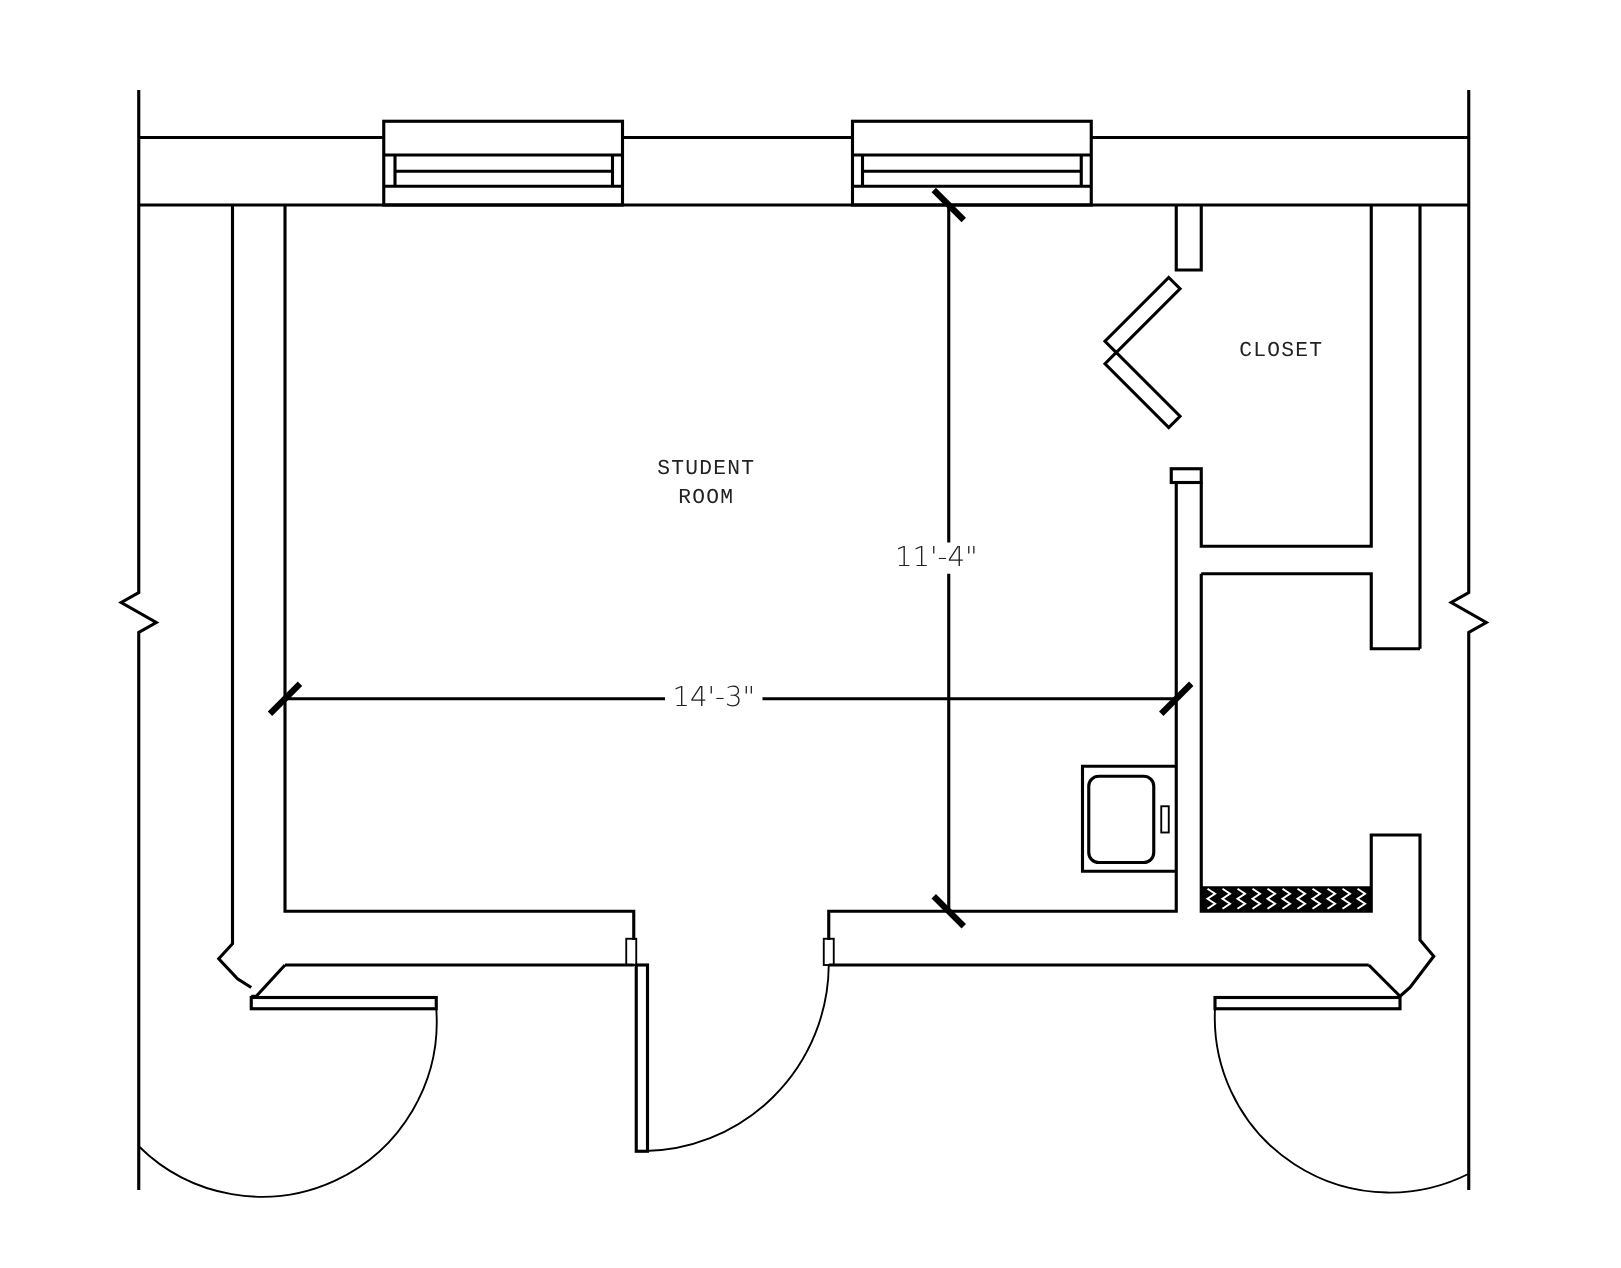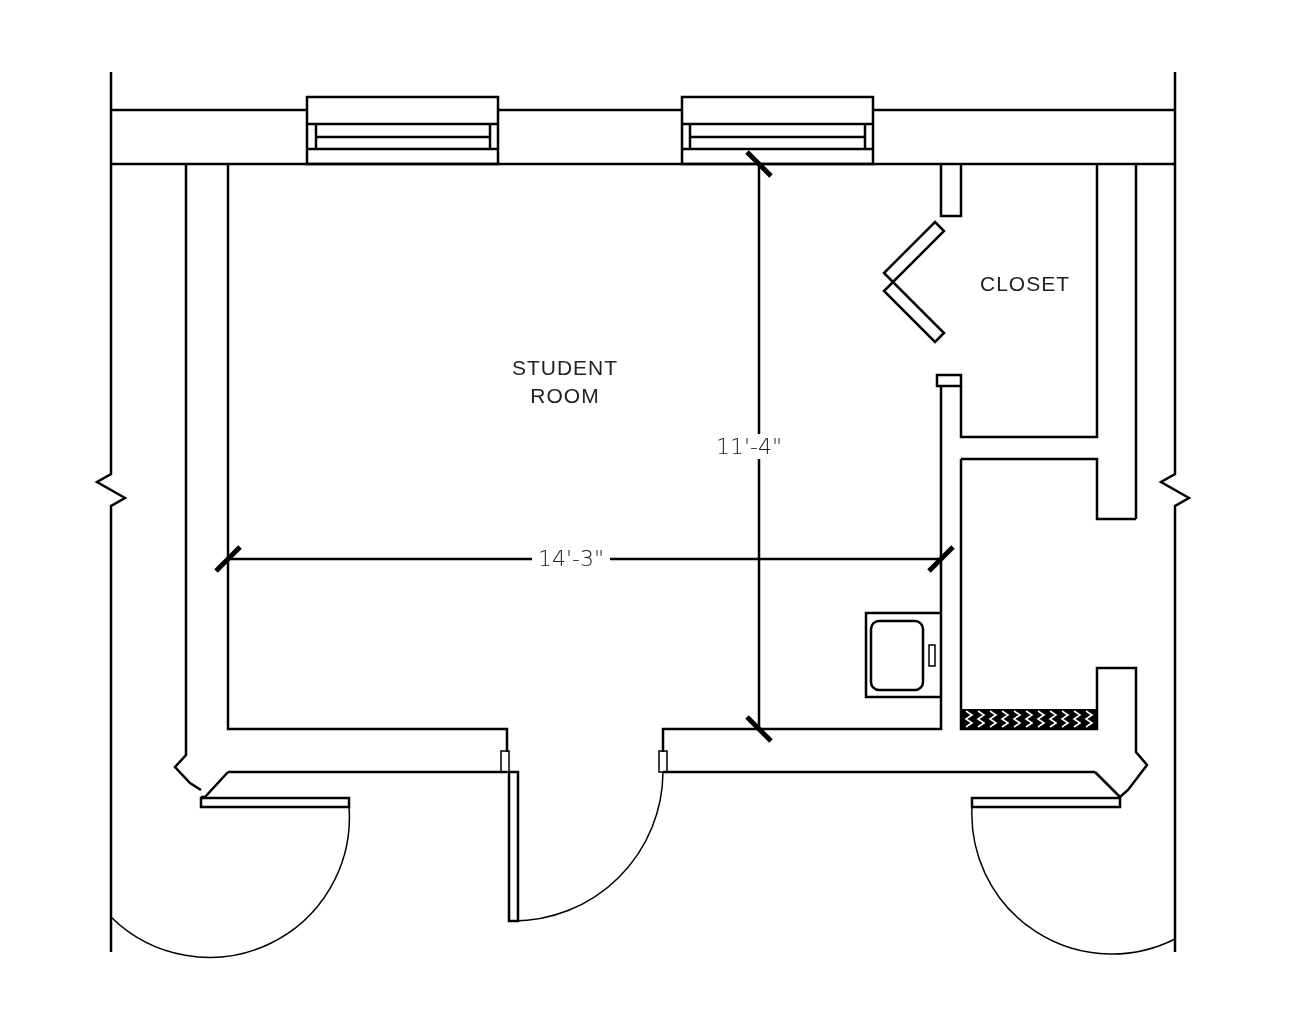--- a/index.html
+++ b/index.html
@@ -1,21 +1,21 @@
 <!DOCTYPE html>
 <html><head>
 <meta charset="utf-8">
 <style>
   html,body{margin:0;padding:0;background:#fff;}
   body{width:1297px;height:1014px;overflow:hidden;position:relative;}
   svg{position:absolute;left:0;top:0;}
   .ln{stroke:#000;stroke-width:2.5;fill:none;}
   .th{stroke:#000;stroke-width:1.5;fill:none;}
   .tick{stroke:#000;stroke-width:5;fill:none;}
-  .lbl{position:absolute;font-family:Liberation Sans, sans-serif;font-weight:200;color:#222;font-size:21px;letter-spacing:1px;text-align:center;background:transparent;}
+  .lbl{position:absolute;font-family:Liberation Mono, monospace;font-weight:200;color:#222;font-size:17px;letter-spacing:1px;text-align:center;background:transparent;}
   .dim{position:absolute;font-family:"DejaVu Sans",sans-serif;font-weight:200;color:#222;font-size:22px;background:#fff;padding:0 6px;}
 </style>
 </head>
 <body>
 
 <svg width="1297" height="1014" viewBox="0 0 1297 1014">
 
   <g>
     <polyline class="ln" points="111,72 111,474 97,482 125,498 111,506 111,952"></polyline>
   </g>
@@ -117,20 +117,20 @@
     <line class="tick" x1="216" y1="571" x2="240" y2="547"></line>
     <line class="tick" x1="929" y1="571" x2="953" y2="547"></line>
   </g>
   <g>
     <line class="ln" x1="759" y1="164" x2="759" y2="729"></line>
     <line class="tick" x1="747" y1="152" x2="771" y2="176"></line>
     <line class="tick" x1="747" y1="717" x2="771" y2="741"></line>
   </g>
 </svg>
 
-<div class="lbl" style="left:490px;top:356px;width:150px;">
+<div class="lbl" style="left:490px;top:366px;width:150px;">
   <div>STUDENT</div>
   <div style="margin-top:4px;">ROOM</div>
 </div>
 <div class="lbl" style="left:960px;top:272px;width:130px;">CLOSET</div>
 
 <div class="dim" style="left:532px;top:546px;">14'-3"</div>
 <div class="dim" style="left:710px;top:434px;">11'-4"</div>
 
 </body></html>

